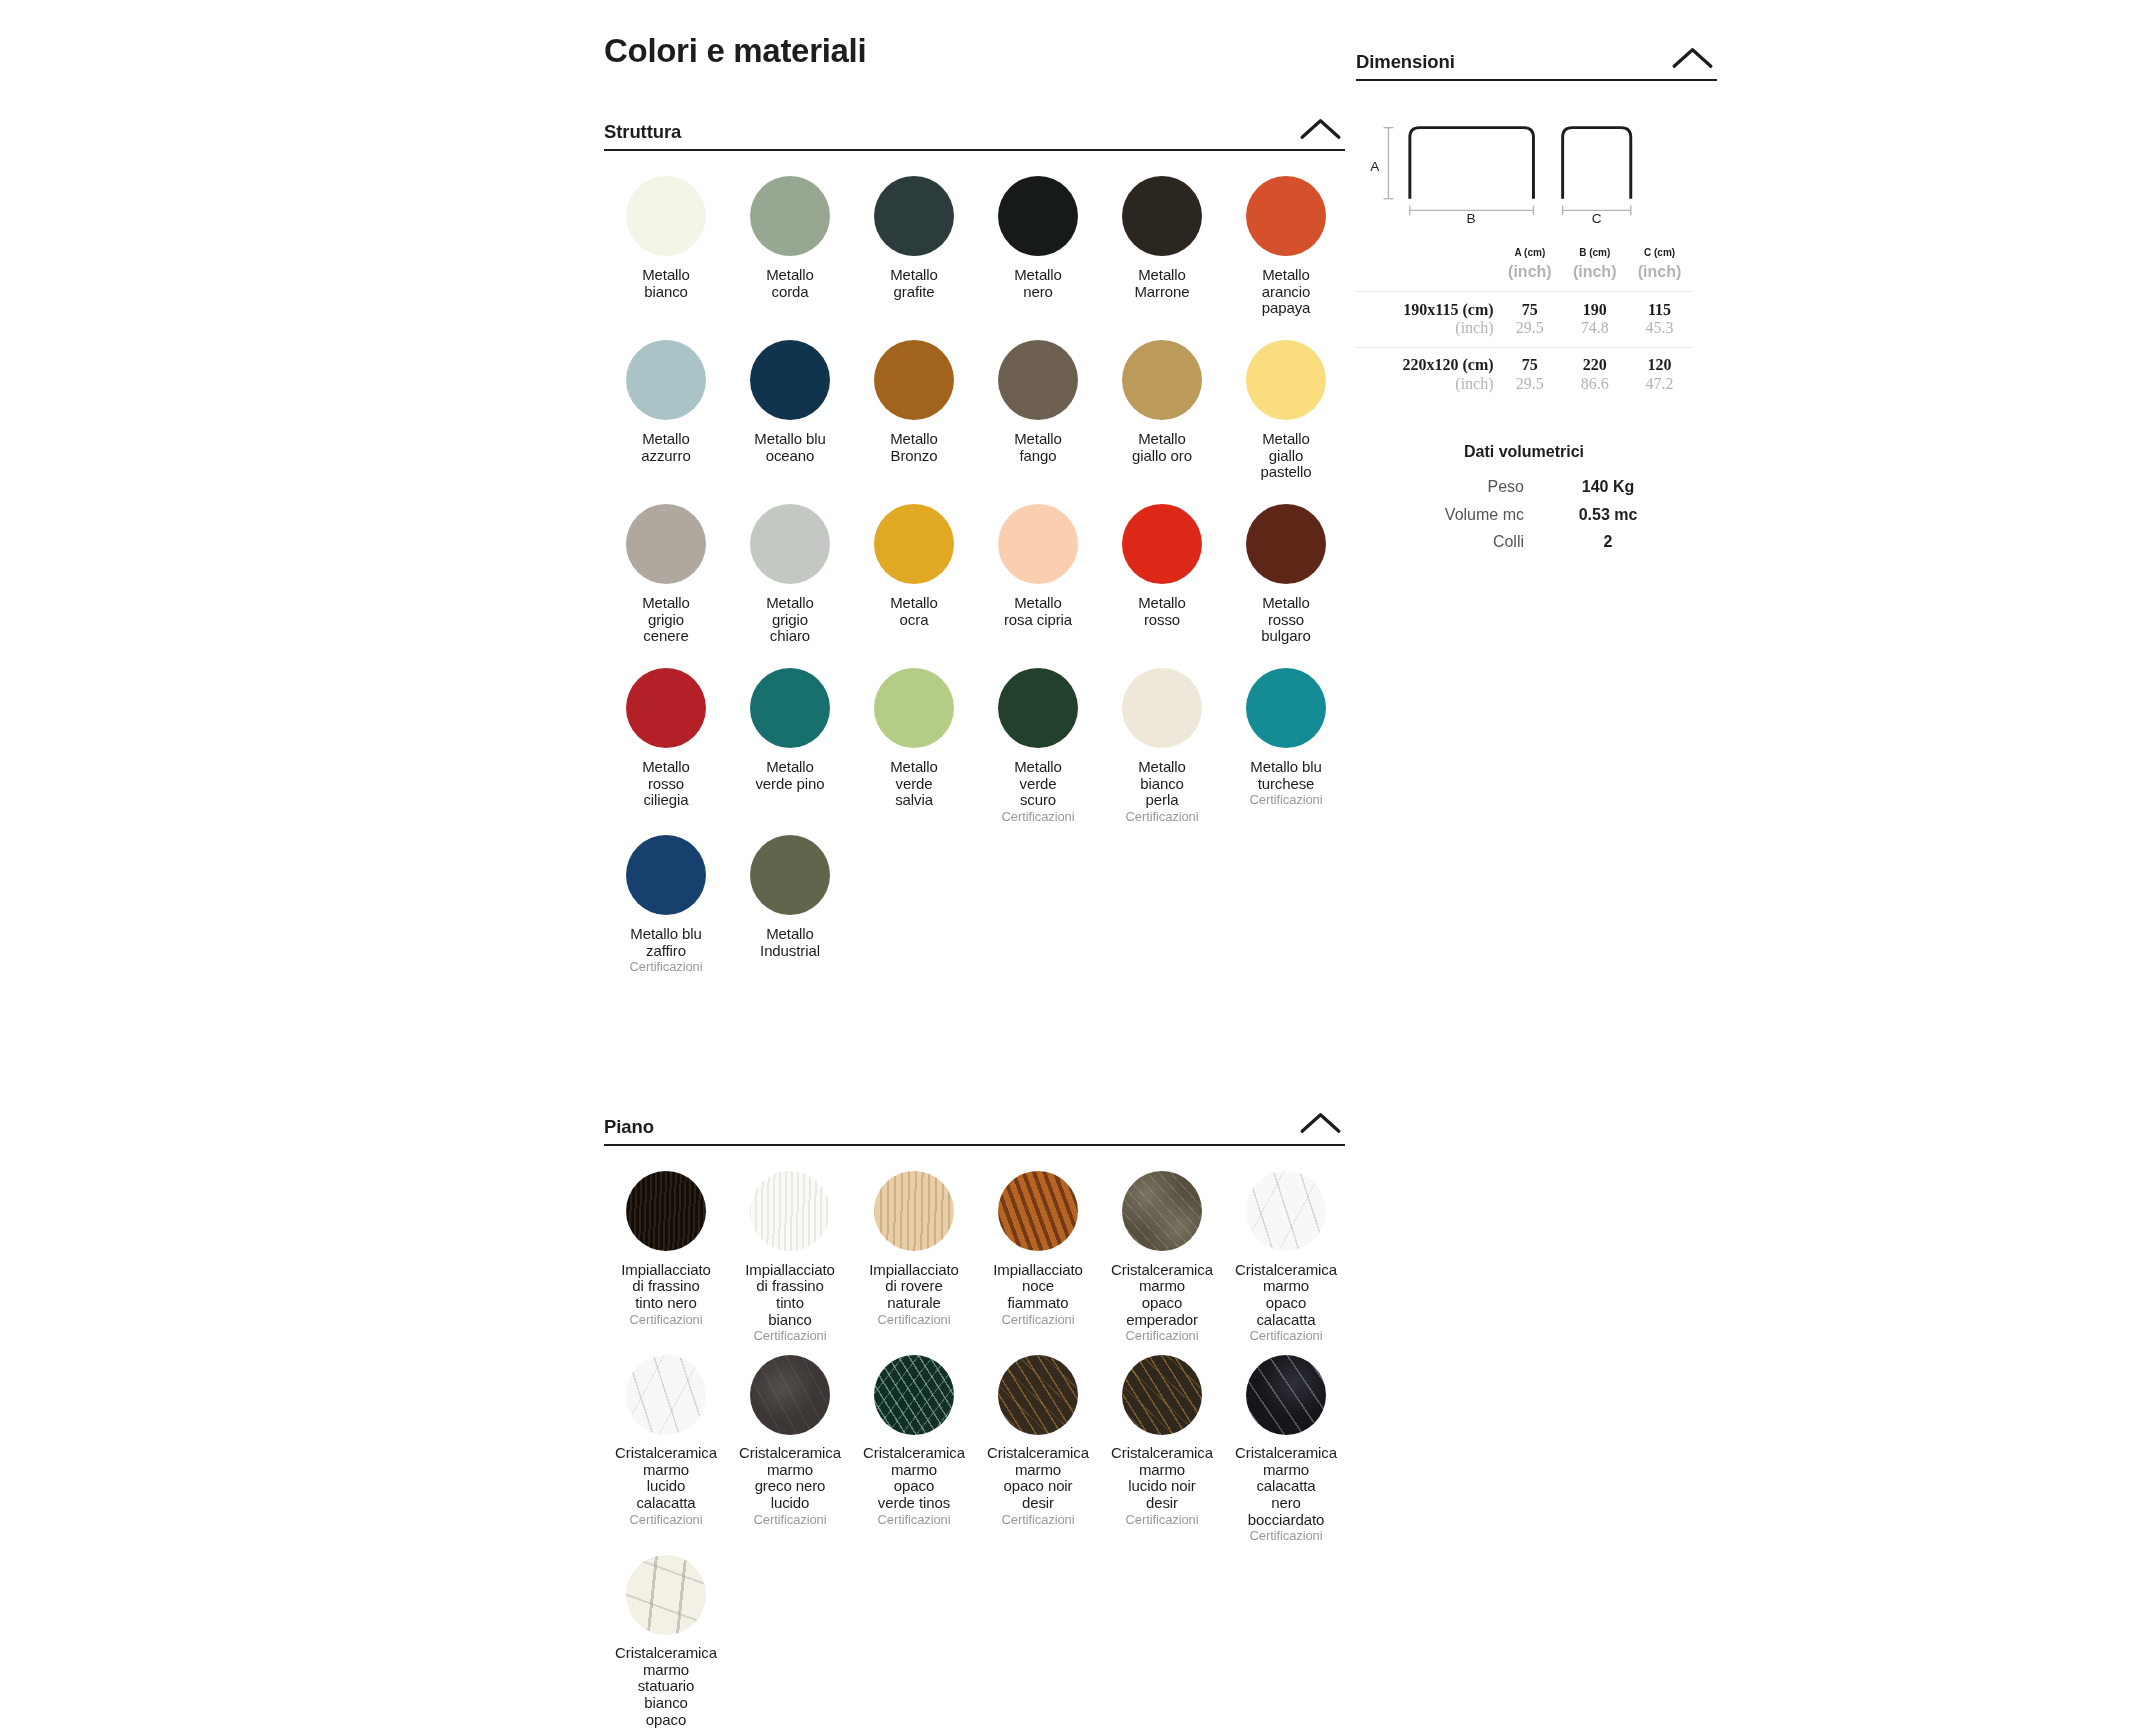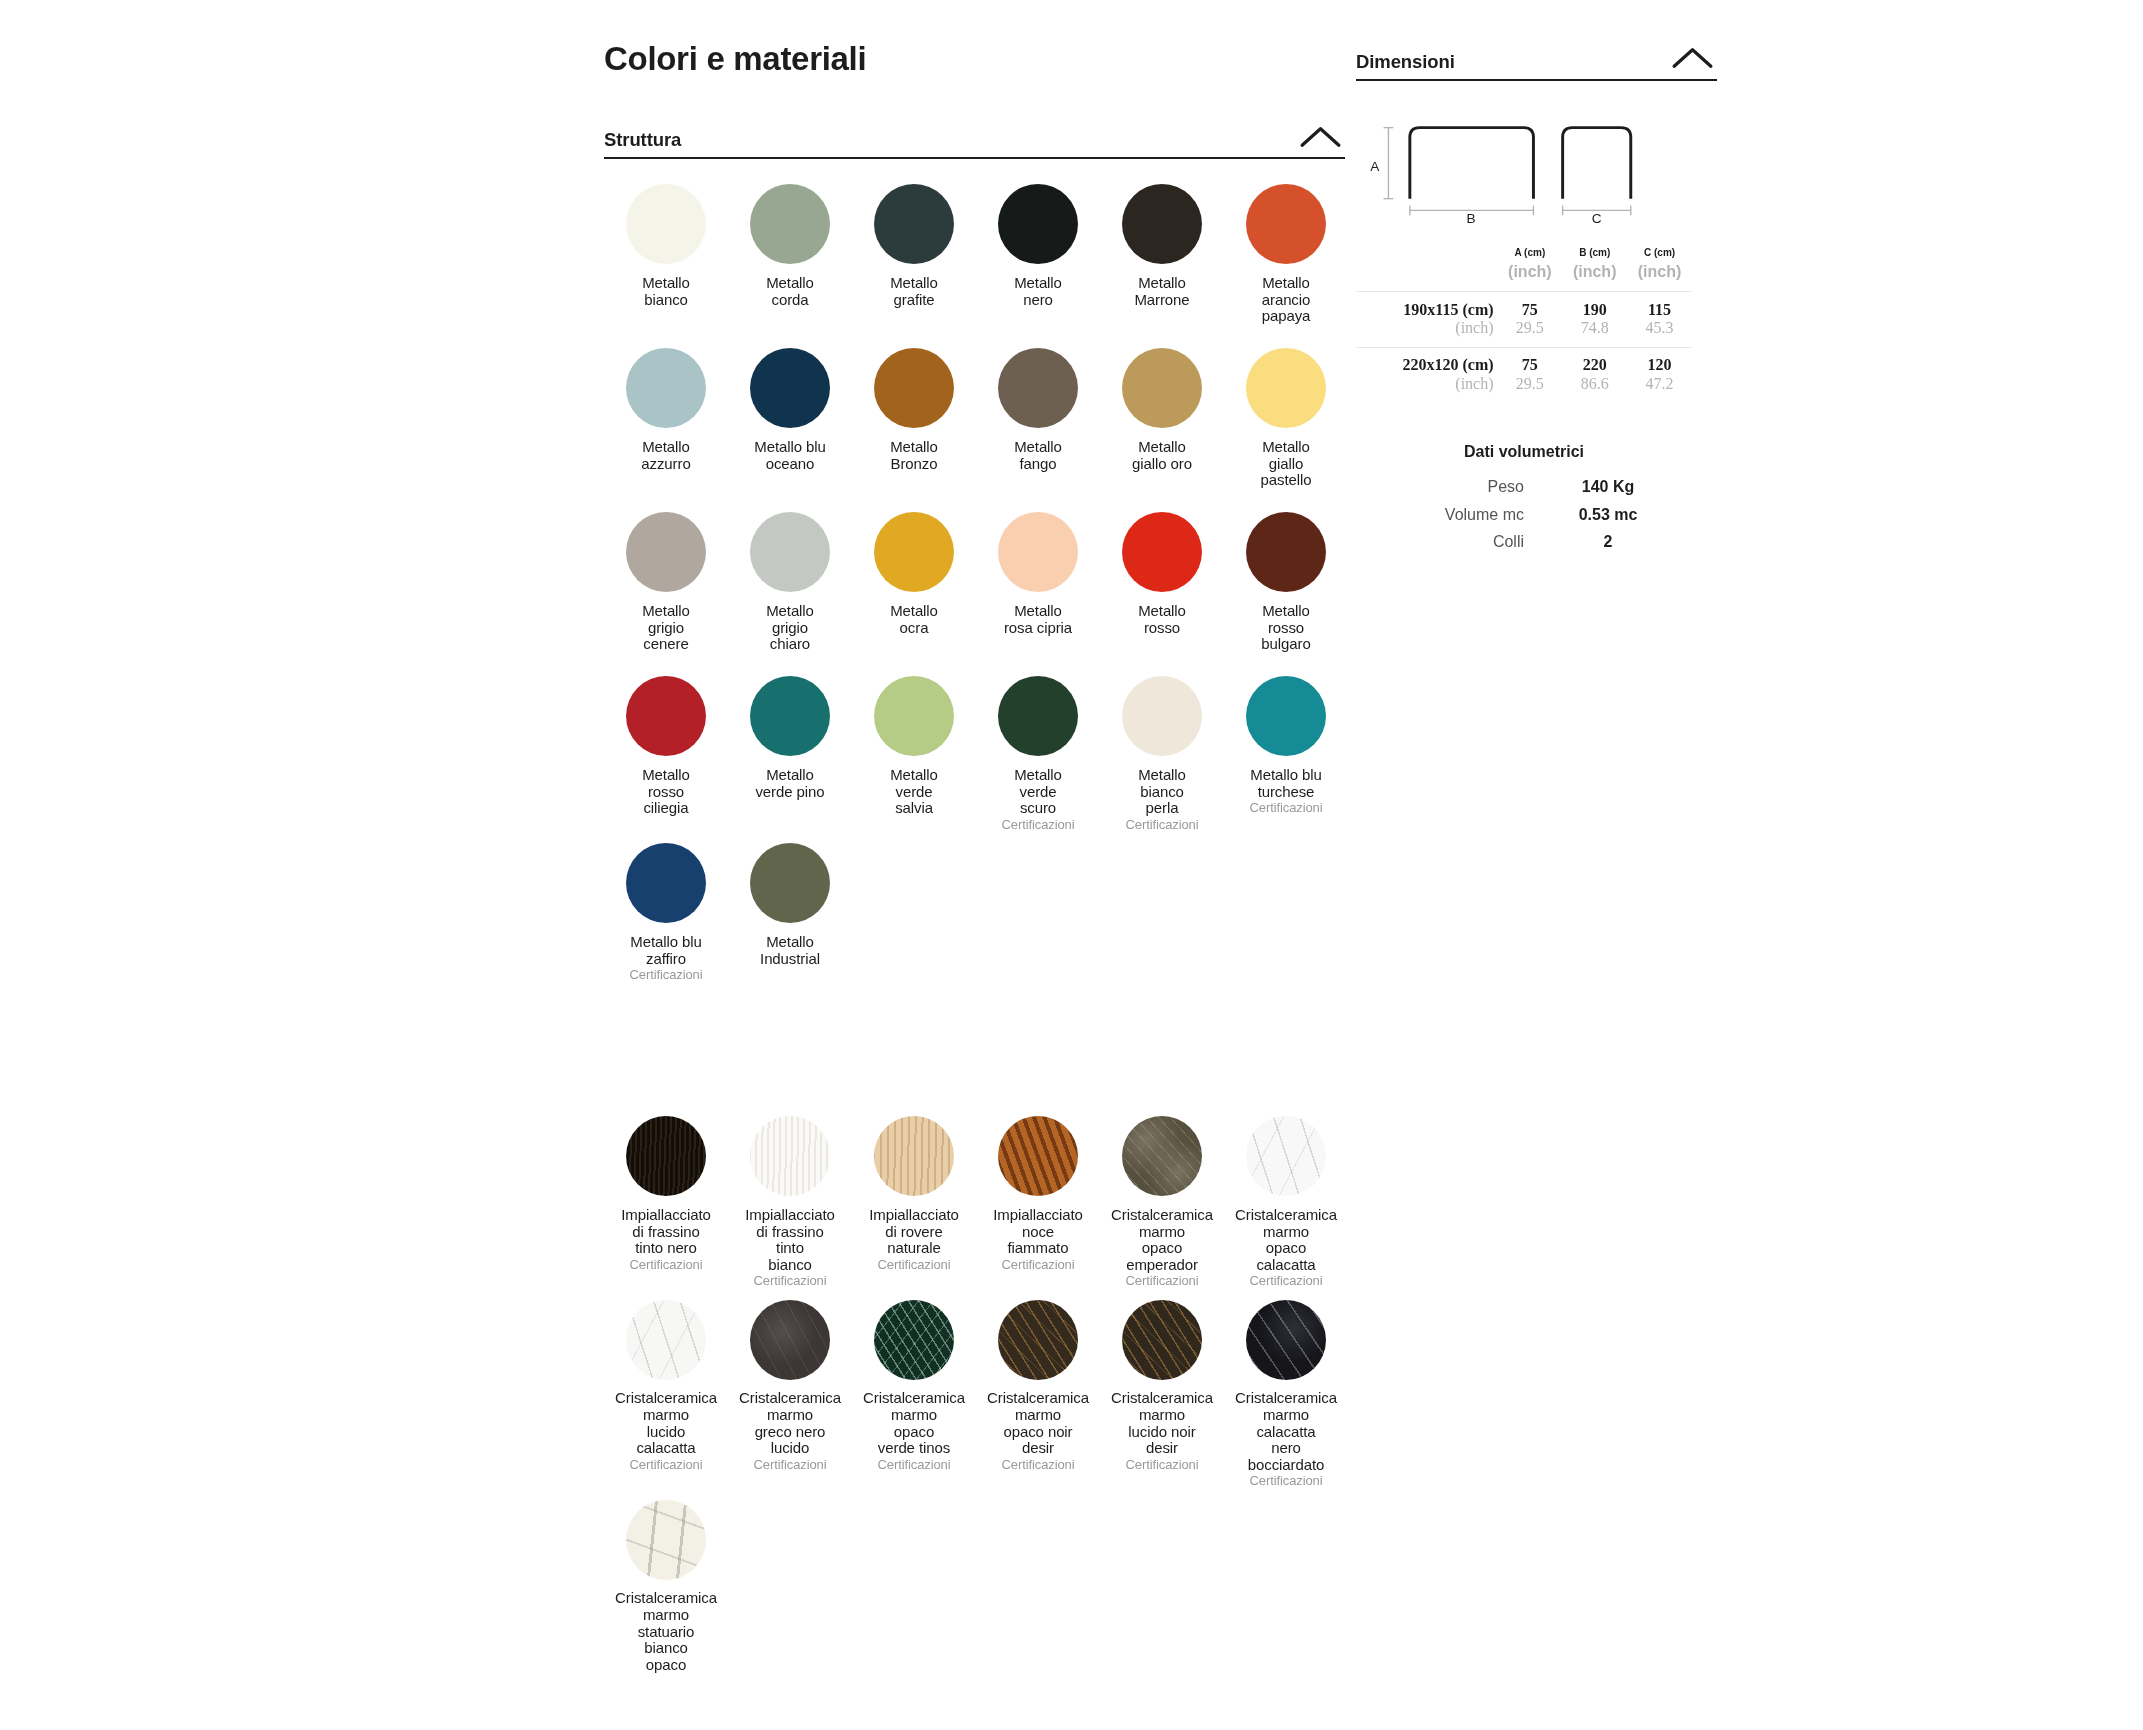--- a/index.html
+++ b/index.html
@@ -21,21 +21,21 @@
   .col-left  { position:absolute; left:604px; top:0;  width:741px; }
   .col-right { position:absolute; left:1356px; top:0; width:361px; }
 
   
   .page-title {
     font-size: 33px;
     font-weight: 700;
     letter-spacing: -0.3px;
     color: #1d1d1b;
     margin: 0;
-    padding: 39px 0 0 0;
+    padding: 31px 0 0 0;
     line-height: 1.2;
   }
 
   
   .acc {
     position: relative;
     border-bottom: 2.9px solid #1d1d1b;
     padding: 0 0 6.8px 0;
     margin-top: 43px;
     display: flex;
@@ -318,20 +318,28 @@
           <div class="sw-cert">Certificazioni</div>
         </div>
         <div class="sw-cell">
           <div class="sw-dot" style="background-image: linear-gradient(rgb(97, 101, 76), rgb(97, 101, 76));"></div>
           <div class="sw-label">Metallo
 Industrial</div>
         </div>
       </div>
 
     <div class="piano-wrap">
+      <div class="acc">
+        <span class="acc-title">Piano</span>
+        <span class="chev">
+          <svg width="49" height="29" viewBox="0 0 50 30" aria-hidden="true">
+            <path d="M6 24 L25 7 L44 24" fill="none" stroke="#1d1d1b" stroke-width="3.4" stroke-linecap="round" stroke-linejoin="round"></path>
+          </svg>
+        </span>
+      </div>
 
       <div class="grid grid-piano" id="grid-piano">
           <div class="sw-cell">
             <div class="sw-dot" style="background-image: repeating-linear-gradient(92deg, rgba(255, 255, 255, 0.07) 0px, rgba(255, 255, 255, 0.07) 2px, rgba(0, 0, 0, 0.22) 2px, rgba(0, 0, 0, 0.22) 4.9px), linear-gradient(rgb(26, 16, 8), rgb(26, 16, 8));"></div>
             <div class="sw-label">Impiallacciato
 di frassino
 tinto nero</div>
             <div class="sw-cert">Certificazioni</div>
           </div>
           <div class="sw-cell">

